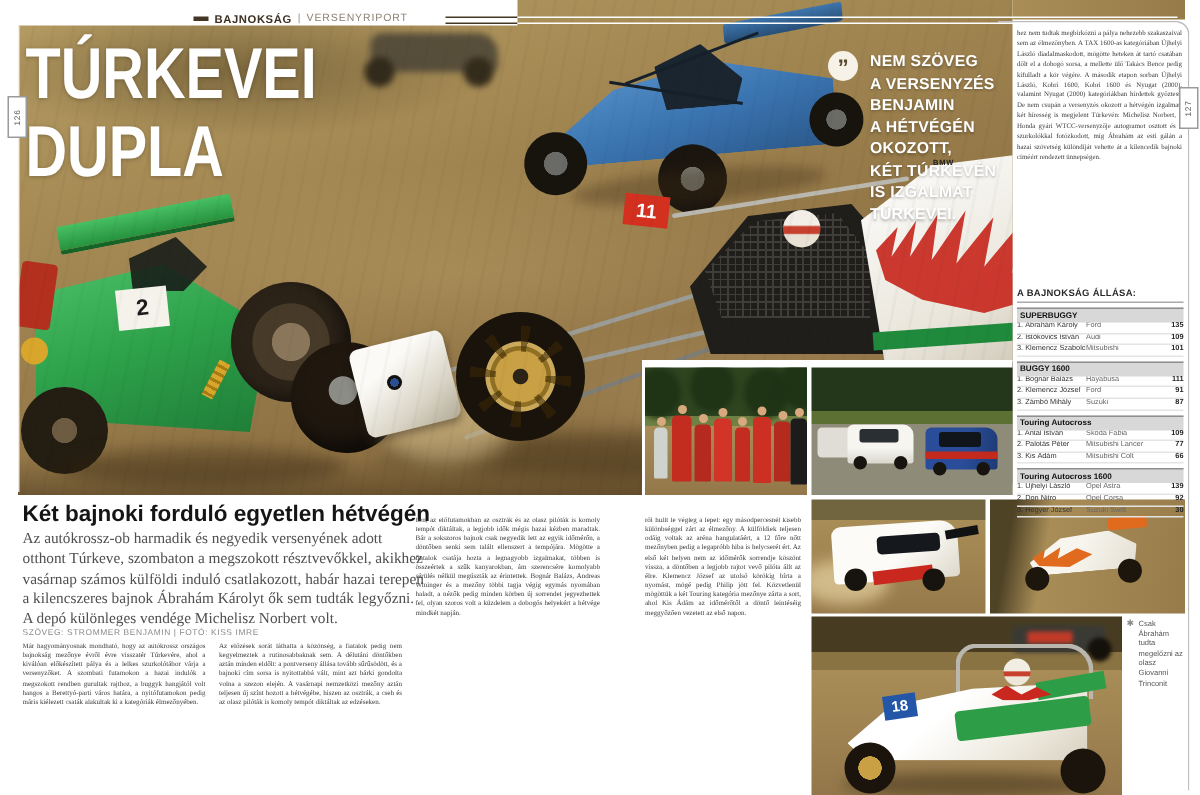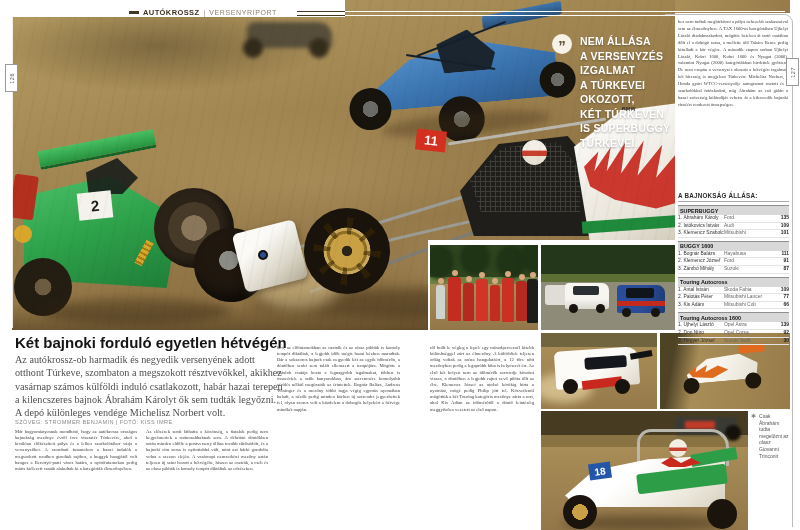--- a/index.html
+++ b/index.html
@@ -253,43 +253,47 @@
       <div class="rear"></div>
         <div class="flame"></div>
         <div class="greenstrip"></div>
       <div class="bmwtxt">BMW</div>
       <div class="plate">11</div>
       <div class="wrear"></div>
     </div>
 
     <div id="hero-shadow-bottom" class="abs"></div>
 
+    <div id="hero-title" class="abs">
+      <span class="tl">TÚRKEVEI</span>
+      <span class="tl">DUPLA</span>
+    </div>
 
     <div id="hero-quote" class="abs">
       <div id="quote-circle">
           <span>”</span>
         </div>
       <div id="quote-lines">
-        <div>NEM ÁLLÁSA</div>
+        <div>NEM SZÖVEG</div>
         <div>A VERSENYZÉS</div>
-        <div>IZGALMAT</div>
-        <div>A TÚRKEVEI</div>
+        <div>BENJAMIN</div>
+        <div>A HÉTVÉGÉN</div>
         <div>OKOZOTT,</div>
         <div>KÉT TÚRKEVÉN</div>
-        <div>IS SUPERBUGGY</div>
+        <div>IS IZGALMAT</div>
         <div>TÚRKEVEI.</div>
       </div>
     </div>
   </div>
 
   <div id="dirt-topright" class="abs"></div>
   <div id="header-strip" class="abs"></div>
   <div id="header-content" class="abs">
     <span class="hdr-dash"></span>
-    <span class="hdr-main">AUTÓKROSSZ</span>
+    <span class="hdr-main">BAJNOKSÁG</span>
     <span class="hdr-sep">|</span>
     <span class="hdr-sub">VERSENYRIPORT</span>
   </div>
   <div id="rule-dark" class="abs"></div>
   <div id="rule-white" class="abs"></div>
 
   <div id="edge-left" class="abs"></div>
   <div id="frame-right" class="abs"></div>
   <div id="badge-126" class="abs pagebadge">
       <span>126</span>

